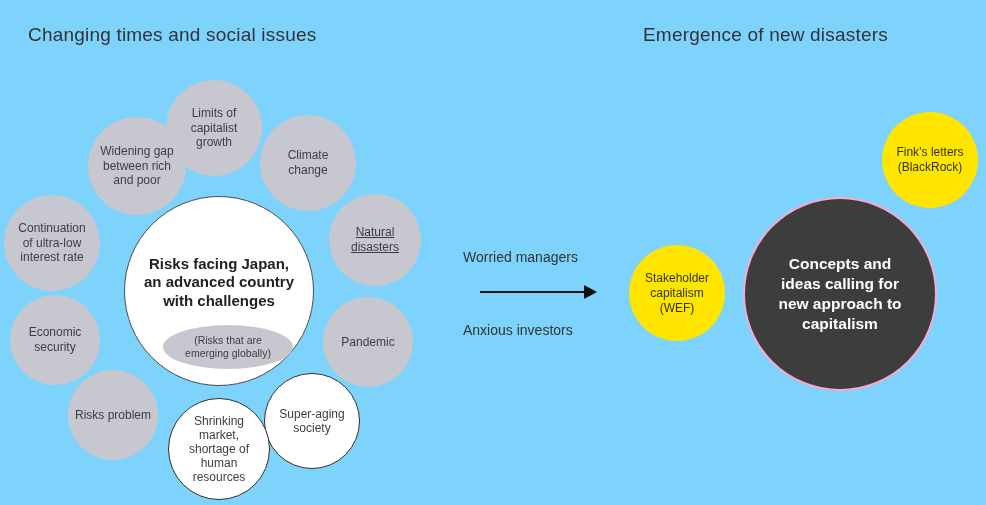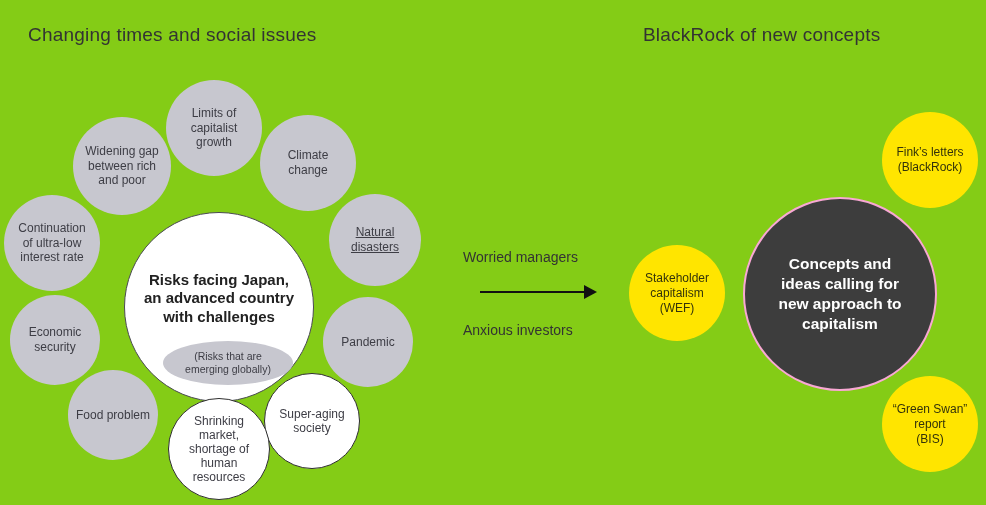--- a/index.html
+++ b/index.html
@@ -1,17 +1,17 @@
 <!DOCTYPE html>
 <html><head>
 <meta charset="utf-8">
 <style>
   html,body{margin:0;padding:0;background:#ffffff;}
   .canvas{
-    position:relative;width:986px;height:505px;background:#84cc16;
+    position:relative;width:986px;height:505px;background:#7dd3fc;
     font-family:"Liberation Sans", sans-serif;color:#333;overflow:hidden;
   }
   .title{position:absolute;font-size:19px;color:#333;letter-spacing:.2px;}
   .left-title{left:28px;top:24px;}
   .right-title{left:643px;top:24px;}
   .bubble{
     position:absolute;border-radius:50%;
     display:flex;align-items:center;justify-content:center;text-align:center;
   }
   .lbl{white-space:pre-line;display:block;}
@@ -42,28 +42,28 @@
     position:absolute;left:584px;top:285px;width:0;height:0;
     border-top:7px solid transparent;border-bottom:7px solid transparent;border-left:13px solid #111;
   }
 </style>
 </head>
 <body>
 
 <div class="canvas">
 
   <div class="title left-title">Changing times and social issues</div>
-  <div class="title right-title">BlackRock of new concepts</div>
+  <div class="title right-title">Emergence of new disasters</div>
 
   <div class="bubble gray" style="left:166px;top:80px;width:96px;height:96px;">
     <span class="lbl">Limits of
 capitalist
 growth</span>
   </div>
-  <div class="bubble gray" style="left:73px;top:117px;width:98px;height:98px;">
+  <div class="bubble gray" style="left:88px;top:117px;width:98px;height:98px;">
     <span class="lbl">Widening gap
 between rich
 and poor</span>
   </div>
   <div class="bubble gray" style="left:260px;top:115px;width:96px;height:96px;">
     <span class="lbl">Climate
 change</span>
   </div>
   <div class="bubble gray" style="left:4px;top:195px;width:96px;height:96px;">
     <span class="lbl">Continuation
@@ -75,24 +75,24 @@
 disasters</span>
   </div>
   <div class="bubble gray" style="left:10px;top:295px;width:90px;height:90px;">
     <span class="lbl">Economic
 security</span>
   </div>
   <div class="bubble gray" style="left:323px;top:297px;width:90px;height:90px;align-items:center;">
     <span class="lbl">Pandemic</span>
   </div>
   <div class="bubble gray" style="left:68px;top:370px;width:90px;height:90px;">
-    <span class="lbl">Food problem</span>
+    <span class="lbl">Risks problem</span>
   </div>
 
-  <div class="bubble center-left" style="left:124px;top:212px;width:188px;height:188px;">
+  <div class="bubble center-left" style="left:124px;top:196px;width:188px;height:188px;">
     <span class="center-title">Risks facing Japan,
 an advanced country
 with challenges</span>
     <div class="note-ellipse">
       <span>(Risks that are
 emerging globally)</span>
     </div>
   </div>
 
   <div class="bubble outline on-top" style="left:264px;top:373px;width:94px;height:94px;">
@@ -121,19 +121,14 @@
 
   <div class="bubble yellow" style="left:882px;top:112px;width:96px;height:96px;">
     <span class="lbl">Fink’s letters
 (BlackRock)</span>
   </div>
   <div class="bubble yellow" style="left:629px;top:245px;width:96px;height:96px;">
     <span class="lbl">Stakeholder
 capitalism
 (WEF)</span>
   </div>
-  <div class="bubble yellow" style="left:882px;top:376px;width:96px;height:96px;">
-    <span class="lbl">“Green Swan”
-report
-(BIS)</span>
-  </div>
 
 </div>
 
 </body></html>

